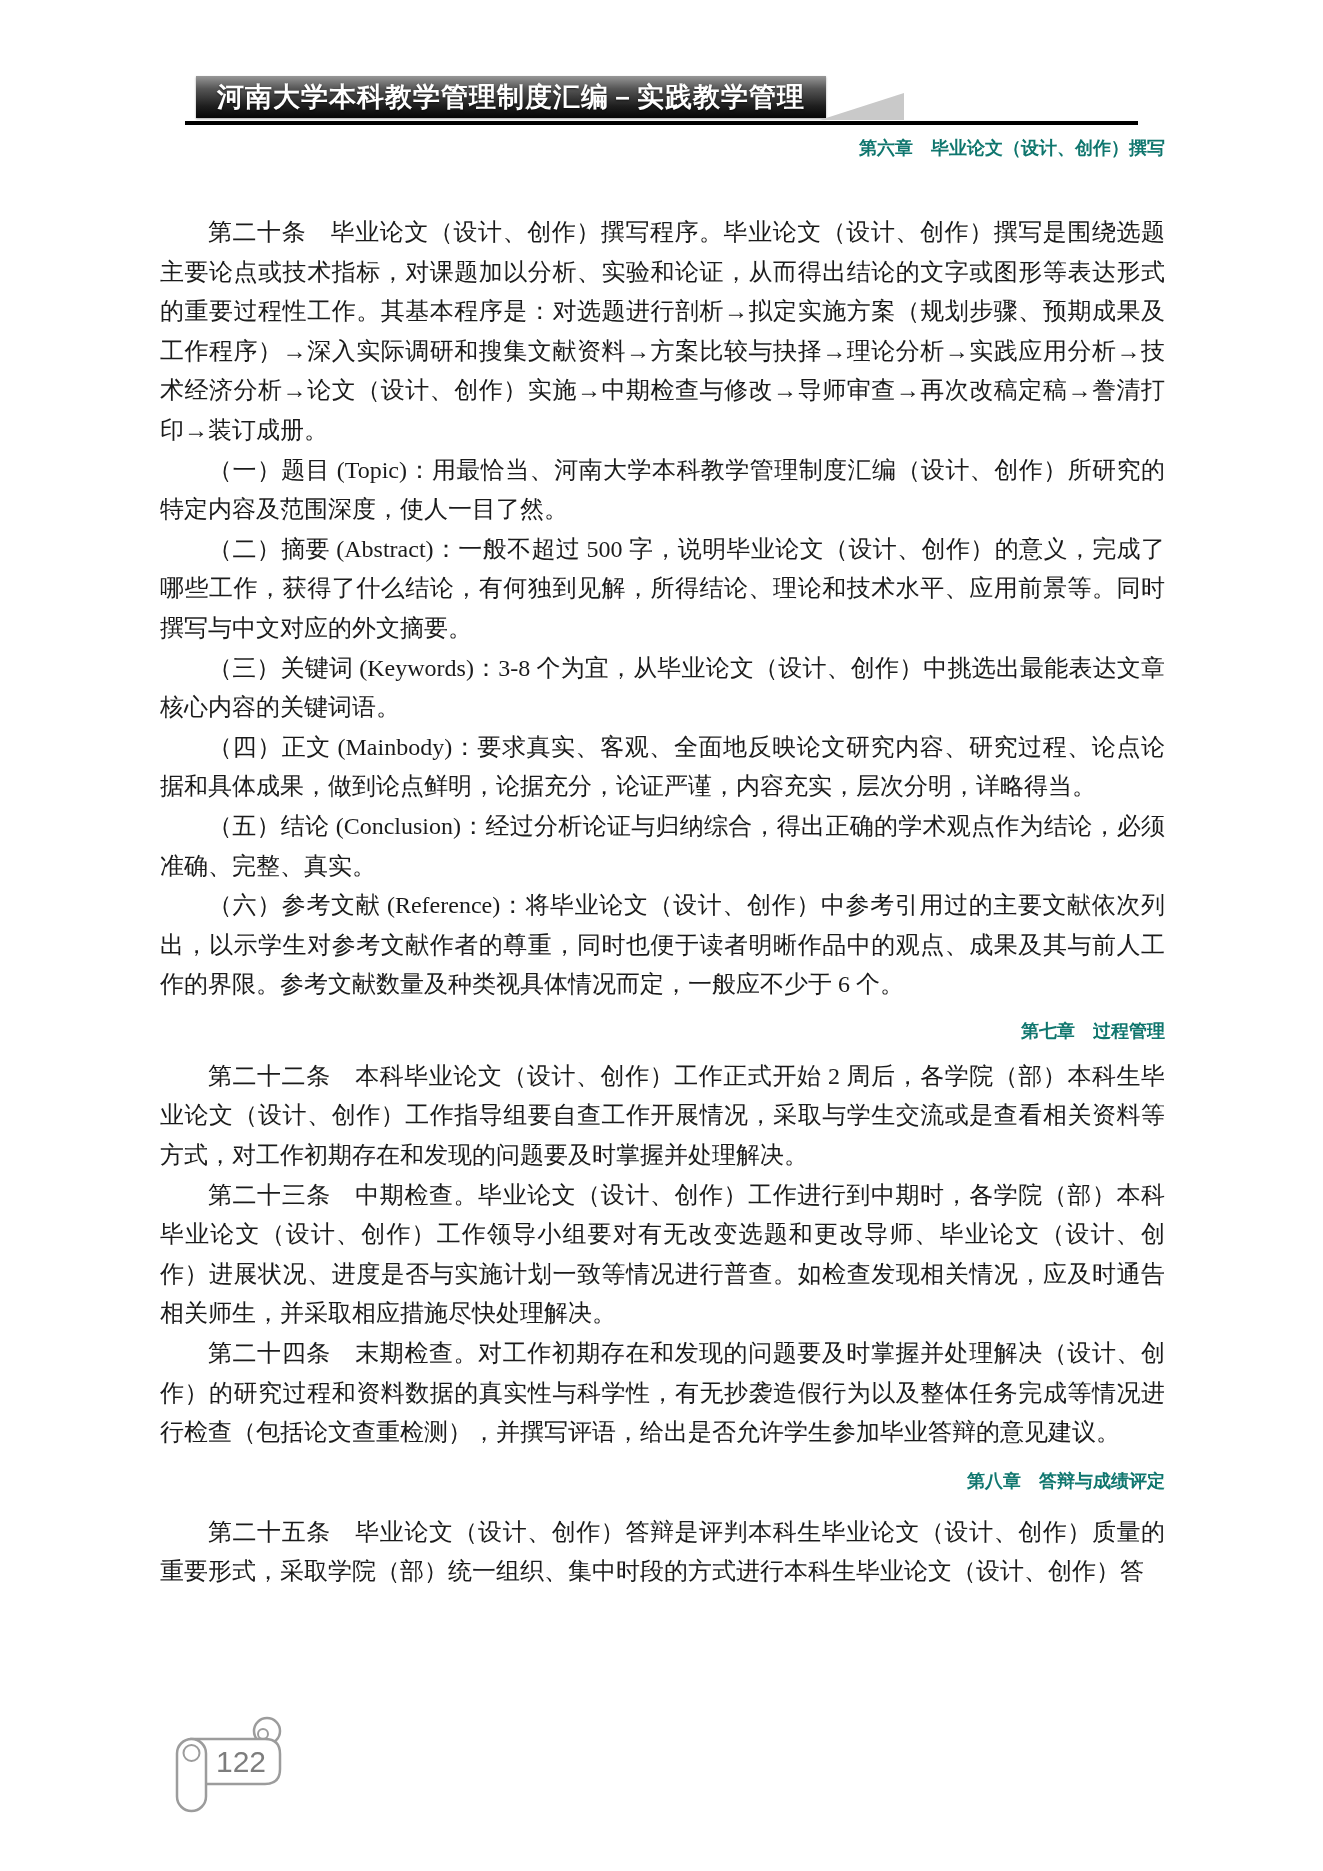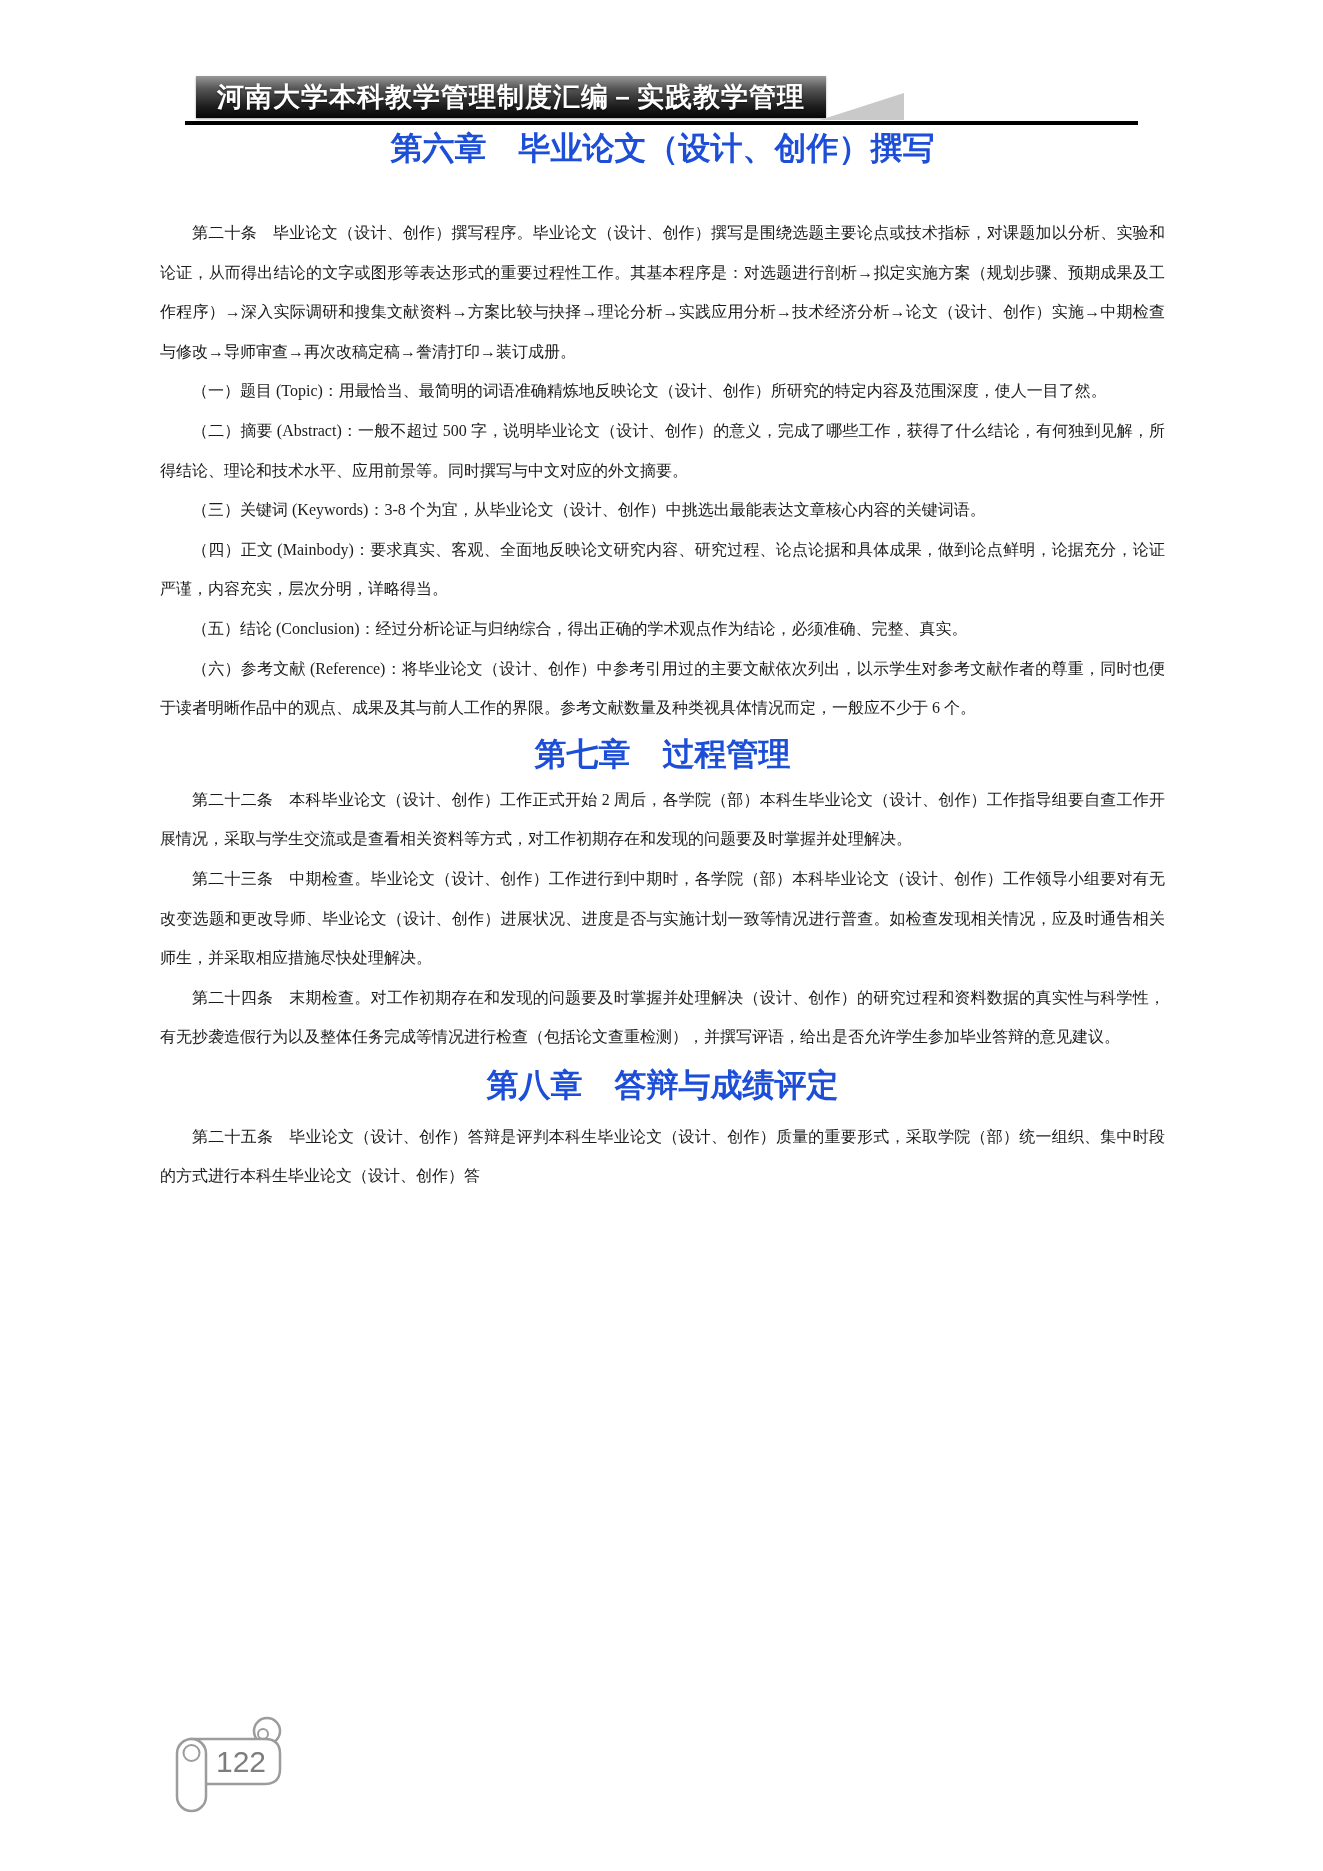--- a/index.html
+++ b/index.html
@@ -42,32 +42,32 @@
   }
   .content {
     position: absolute;
     left: 160px; top: 130px;
     width: 1005px;
     color: #1b1b1b;
   }
   .chapter-heading {
     margin: 0;
     font-family: "Liberation Sans", "DejaVu Sans", sans-serif;
-    font-size: 32px;
+    font-size: 18px;
     line-height: 36px;
     font-weight: bold;
-    text-align: center;
-    color: #1d4ed8;
+    text-align: right;
+    color: #0f766e;
   }
   .chapter-heading.first { margin: 0 0 47px 0; }
   .chapter-heading.mid7  { margin: 8px 0 8px 0; }
   .chapter-heading.mid8  { margin: 10px 0 14px 0; }
   .content p {
     margin: 0;
-    font-size: 16px;
+    font-size: 24px;
     line-height: 39.6px;
     text-align: justify;
     text-indent: 2em;
     word-break: break-all;
   }
   .footer-scroll {
     position: absolute;
     left: 166px; top: 1714px;
     width: 132px; height: 100px;
   }
@@ -84,21 +84,21 @@
     <span class="banner-title">河南大学本科教学管理制度汇编－实践教学管理</span>
   </div>
   <div class="banner-arrow"></div>
   <div class="header-rule"></div>
 
   <div class="content">
 
     <h2 class="chapter-heading first">第六章　毕业论文（设计、创作）撰写</h2>
 
     <p>第二十条　毕业论文（设计、创作）撰写程序。毕业论文（设计、创作）撰写是围绕选题主要论点或技术指标，对课题加以分析、实验和论证，从而得出结论的文字或图形等表达形式的重要过程性工作。其基本程序是：对选题进行剖析→拟定实施方案（规划步骤、预期成果及工作程序）→深入实际调研和搜集文献资料→方案比较与抉择→理论分析→实践应用分析→技术经济分析→论文（设计、创作）实施→中期检查与修改→导师审查→再次改稿定稿→誊清打印→装订成册。</p>
-    <p>（一）题目 (Topic)：用最恰当、最简明的词语准确精炼地反映论文（设计、创作）所研究的特定内容及范围深度，使人一目了然。</p>
+    <p>（一）题目 (Topic)：用最恰当、河南大学本科教学管理制度汇编（设计、创作）所研究的特定内容及范围深度，使人一目了然。</p>
     <p>（二）摘要 (Abstract)：一般不超过 500 字，说明毕业论文（设计、创作）的意义，完成了哪些工作，获得了什么结论，有何独到见解，所得结论、理论和技术水平、应用前景等。同时撰写与中文对应的外文摘要。</p>
     <p>（三）关键词 (Keywords)：3-8 个为宜，从毕业论文（设计、创作）中挑选出最能表达文章核心内容的关键词语。</p>
     <p>（四）正文 (Mainbody)：要求真实、客观、全面地反映论文研究内容、研究过程、论点论据和具体成果，做到论点鲜明，论据充分，论证严谨，内容充实，层次分明，详略得当。</p>
     <p>（五）结论 (Conclusion)：经过分析论证与归纳综合，得出正确的学术观点作为结论，必须准确、完整、真实。</p>
     <p>（六）参考文献 (Reference)：将毕业论文（设计、创作）中参考引用过的主要文献依次列出，以示学生对参考文献作者的尊重，同时也便于读者明晰作品中的观点、成果及其与前人工作的界限。参考文献数量及种类视具体情况而定，一般应不少于 6 个。</p>
 
     <h2 class="chapter-heading mid7">第七章　过程管理</h2>
 
     <p>第二十二条　本科毕业论文（设计、创作）工作正式开始 2 周后，各学院（部）本科生毕业论文（设计、创作）工作指导组要自查工作开展情况，采取与学生交流或是查看相关资料等方式，对工作初期存在和发现的问题要及时掌握并处理解决。</p>
     <p>第二十三条　中期检查。毕业论文（设计、创作）工作进行到中期时，各学院（部）本科毕业论文（设计、创作）工作领导小组要对有无改变选题和更改导师、毕业论文（设计、创作）进展状况、进度是否与实施计划一致等情况进行普查。如检查发现相关情况，应及时通告相关师生，并采取相应措施尽快处理解决。</p>

